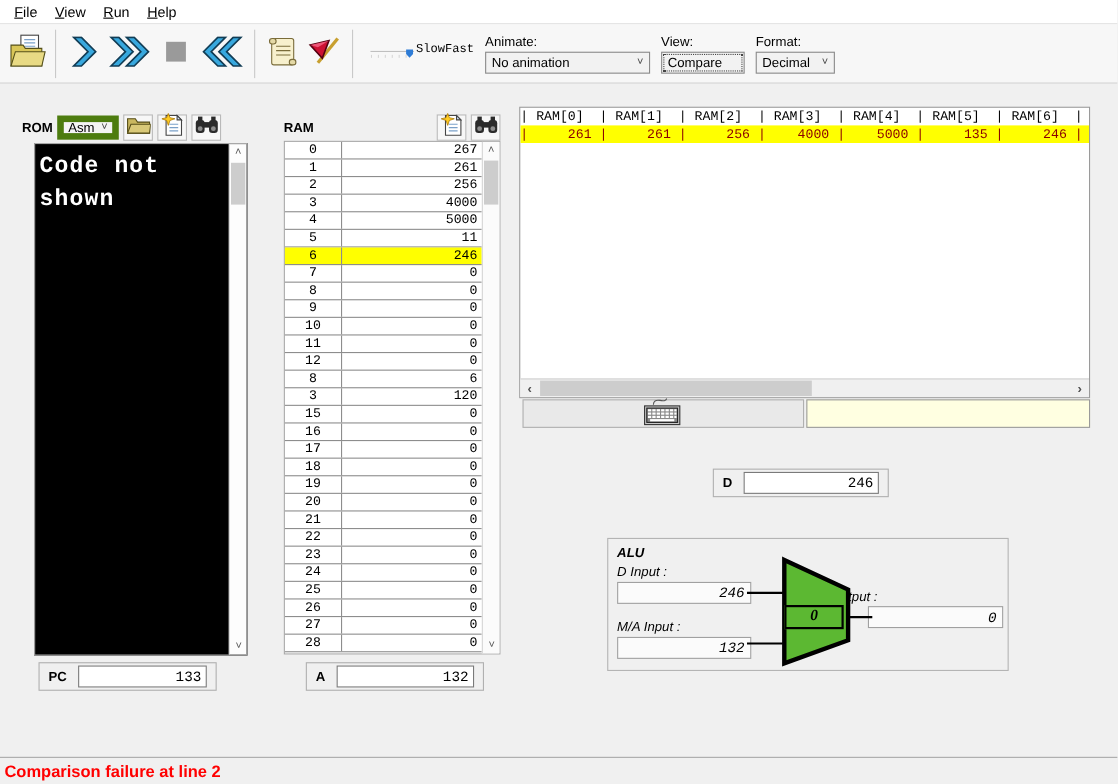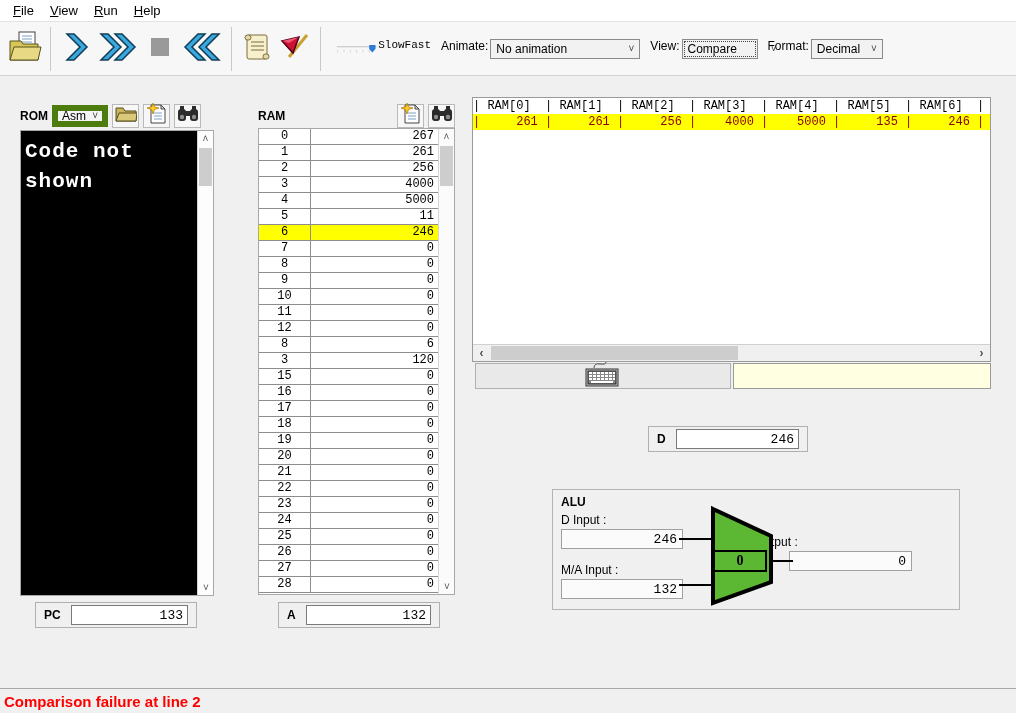--- a/index.html
+++ b/index.html
@@ -23,21 +23,21 @@
   .menu-item u { text-decoration:underline; }
 
   
   #toolbar {
     position:absolute; left:0; top:22px; width:1016px; height:54px;
     background:#f7f7f7; border-bottom:1px solid #d2d2d2;
     display:flex; align-items:center; padding:0 6px;
   }
   .tb-btn { width:38px; height:42px; display:flex; align-items:center; justify-content:center; }
   .tb-sep { width:1px; height:44px; background:#c9c9c9; margin:0 6px; }
-  .tb-combo-block { display:flex; flex-direction:row; gap:2px; margin-left:10px; }
+  .tb-combo-block { display:flex; flex-direction:column; gap:2px; margin-left:10px; }
   .tb-combo-label { font-size:12px; }
   .combo {
     height:20px; background:#f2f2f2; border:1px solid #8a8a8a;
     display:flex; align-items:center; justify-content:space-between;
     padding:0 5px; font-size:12px;
   }
   .combo.focused { outline:1px dotted #444; outline-offset:-3px;gap:28px; }
   .combo .chev { font-size:10px; color:#444; margin-left:6px; }
   #slider-block { display:flex; flex-direction:row; margin-left:8px; width:96px; }
   #slider-labels { display:flex; justify-content:space-between; font-size:11px; }
@@ -49,21 +49,21 @@
     display:flex; align-items:center; justify-content:center;
   }
   .bold { font-weight:bold; }
 
   
   #rom-panel { position:absolute; left:20px; top:103px; width:194px; }
   #rom-header { height:25px; }
   #asm-combo { width:56px; height:22px; background:#f4f4f4; border:6px solid #4d7c0f;
     display:flex; align-items:center; justify-content:space-between; padding:0 4px; }
   #rom-code-wrap {
-    position:absolute; left:0; top:27px; width:194px; height:466px;
+    position:absolute; left:11px; top:27px; width:194px; height:466px;
     border:1px solid #a8a8a8; background:#000; display:flex;
   }
   #rom-code {
     flex:1; color:#fff; font-weight:bold; font-size:21px; line-height:30px;
     padding:6px 4px; letter-spacing:1px; white-space:pre;
   }
   .vscroll {
     width:16px; background:#fbfbfb; border-left:1px solid #d5d5d5;
     display:flex; flex-direction:column; position:relative;
   }
@@ -125,22 +125,22 @@
   }
 
   
   #d-reg { left:648px; top:426px; width:160px; }
   
   #pc-reg { left:35px; top:602px; width:162px; }
   #a-reg  { left:278px; top:602px; width:162px; }
 
   
   #alu-box {
-    position:absolute; left:552px; top:489px; width:408px; height:121px;
-    border:1px solid #b4b4b4; background:#f0f0f0;
+    position:absolute; left:552px; top:489px; width:365px; height:121px;
+    border:1px solid #b4b4b4; background:#f0f0f0;font-style:italic;
   }
   #alu-title { position:absolute; left:8px; top:5px; font-weight:bold; font-size:12px; }
   .alu-label { position:absolute; font-size:12px; }
   #alu-dinput-label { left:8px; top:23px; }
   #alu-mainput-label { left:8px; top:73px; }
   #alu-output-label { left:178px; top:45px; }
   .alu-field {
     position:absolute; height:20px; background:#fbfbfb; border:1px solid #a0a0a0;
     display:flex; align-items:center; justify-content:flex-end; padding:0 5px;
     font-family:"Liberation Mono", monospace; font-size:13px;

